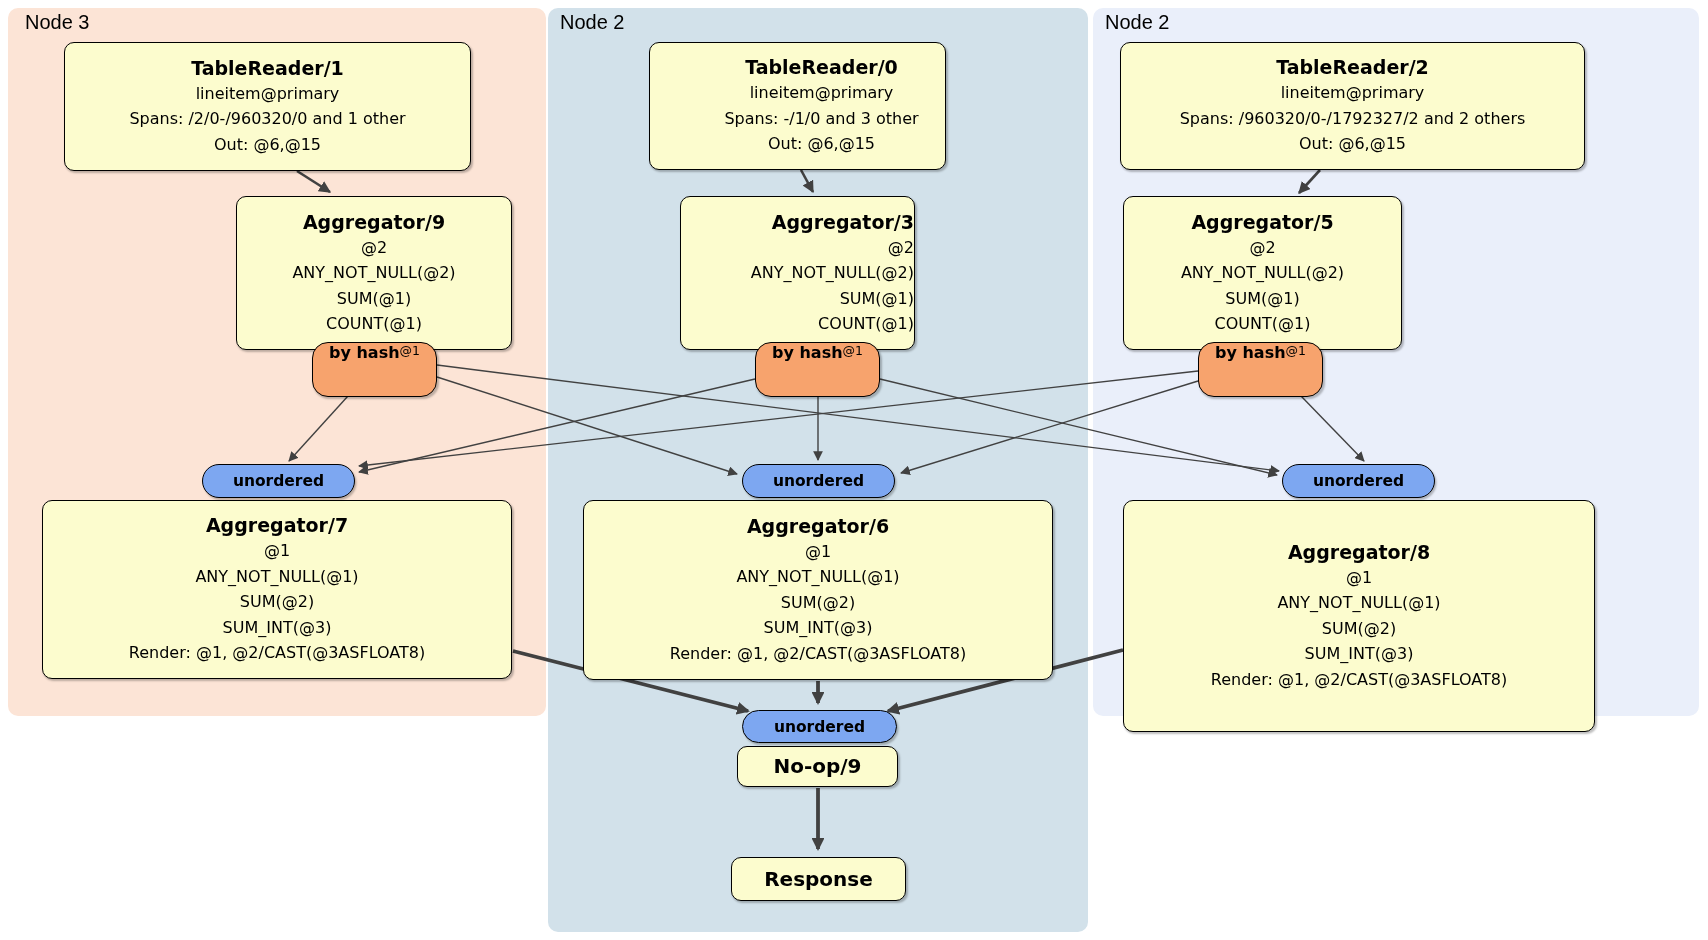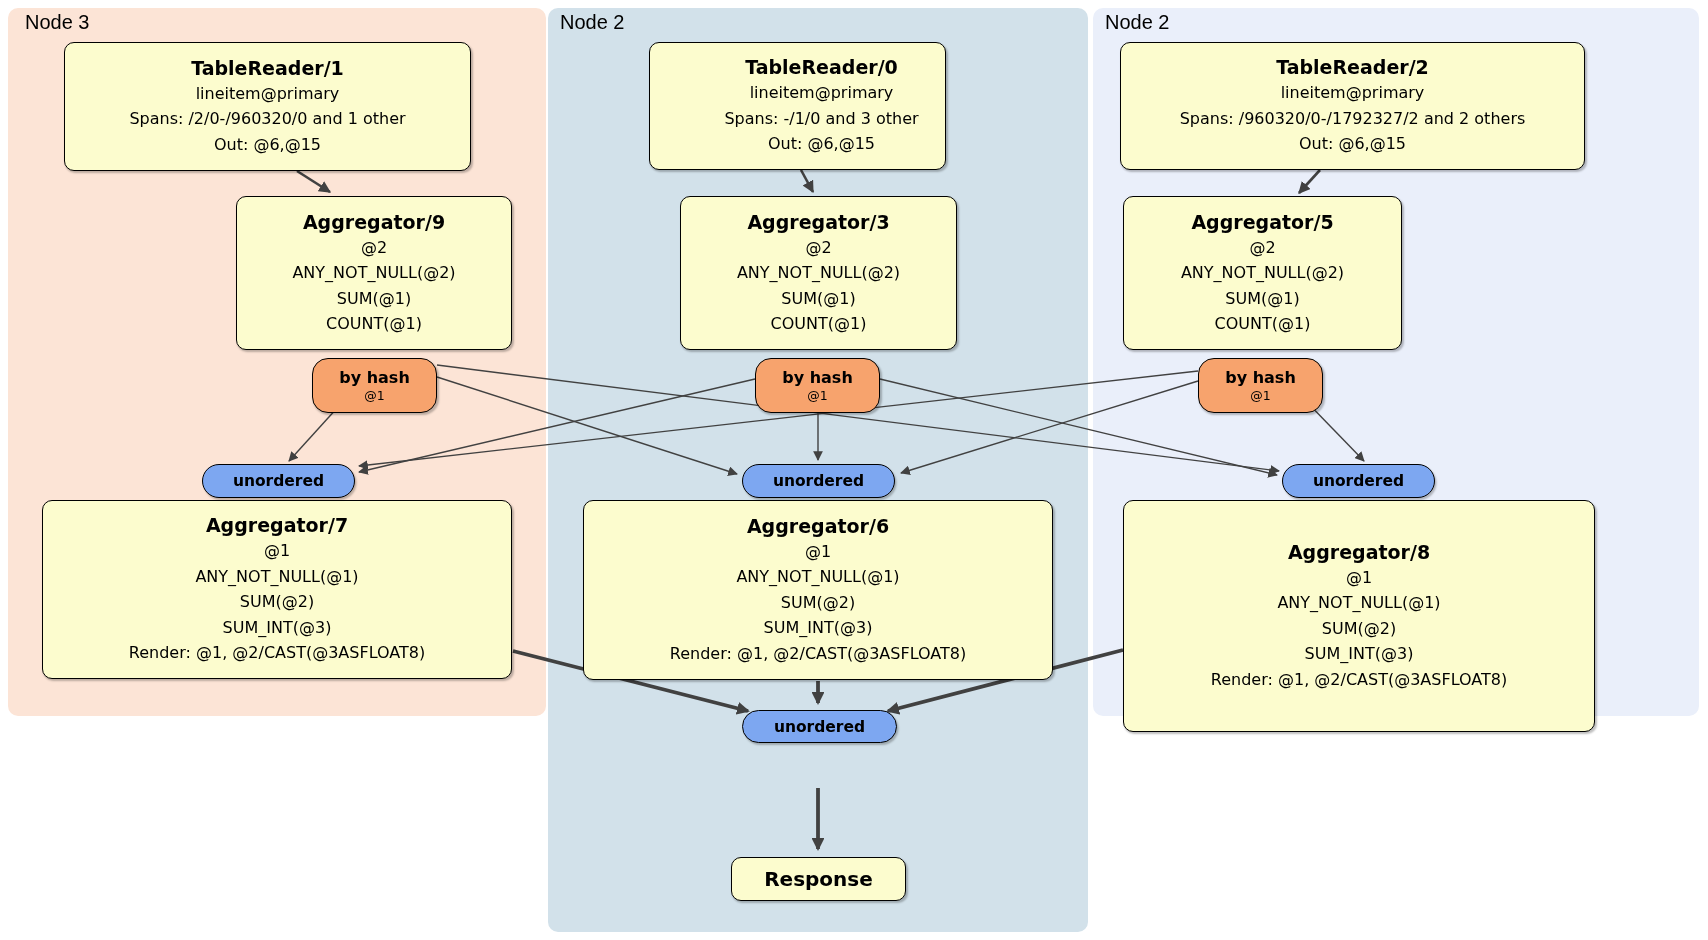--- a/index.html
+++ b/index.html
@@ -18,34 +18,34 @@
   marker path{fill:var(--edge);}
   .box{position:absolute;z-index:2;background:var(--box-bg);border:1.4px solid #000;
        border-radius:10px;box-sizing:border-box;text-align:center;
        display:flex;flex-direction:column;justify-content:center;
        box-shadow:1.5px 2px 2px rgba(0,0,0,0.25);}
   .box .title{font-weight:bold;font-size:19px;line-height:25px;white-space:nowrap;}
   .box .line{font-size:16px;line-height:25.5px;white-space:nowrap;}
   .box.small .title{font-size:20px;}
   .router{position:absolute;z-index:3;background:var(--router-bg);border:1.6px solid #000;
           border-radius:16px;box-sizing:border-box;text-align:center;
-          display:flex;flex-direction:column;justify-content:center;
-          box-shadow:1.5px 2px 2px rgba(0,0,0,0.25);margin-top:16px;}
+          display:flex;flex-direction:row;justify-content:center;
+          box-shadow:1.5px 2px 2px rgba(0,0,0,0.25);}
   .router .rt{font-weight:bold;font-size:16px;line-height:20px;}
   .router .rs{font-size:12.5px;line-height:15px;}
   .sync{position:absolute;z-index:3;background:var(--sync-bg);border:1.6px solid #000;
         border-radius:17px;box-sizing:border-box;text-align:center;
         display:flex;flex-direction:column;justify-content:center;
         font-weight:bold;font-size:15.5px;box-shadow:1.5px 2px 2px rgba(0,0,0,0.25);}
   
   #tr1{left:64px;top:42px;width:407px;height:129px;}
   #tr0{left:649px;top:42px;width:297px;height:128px;padding-left:48px;}
   #tr2{left:1120px;top:42px;width:465px;height:128px;}
   #agg4{left:236px;top:196px;width:276px;height:154px;}
-  #agg3{left:680px;top:196px;width:277px;height:154px;}
+  #agg3{left:680px;top:196px;width:235px;height:154px;align-items:flex-end;}
   #agg5{left:1123px;top:196px;width:279px;height:154px;}
   #r4{left:312px;top:342px;width:125px;height:55px;}
   #r3{left:755px;top:342px;width:125px;height:55px;}
   #r5{left:1198px;top:342px;width:125px;height:55px;}
   #s7{left:202px;top:464px;width:153px;height:34px;}
   #s6{left:742px;top:464px;width:153px;height:34px;}
   #s8{left:1282px;top:464px;width:153px;height:34px;}
   #agg7{left:42px;top:500px;width:470px;height:179px;}
   #agg6{left:583px;top:500px;width:470px;height:180px;}
   #agg8{left:1123px;top:500px;width:472px;height:232px;}
@@ -185,18 +185,21 @@
     <div class="title">Aggregator/8</div>
     <div class="line">@1</div>
     <div class="line">ANY_NOT_NULL(@1)</div>
     <div class="line">SUM(@2)</div>
     <div class="line">SUM_INT(@3)</div>
     <div class="line">Render: @1, @2/CAST(@3ASFLOAT8)</div>
   </div>
 
   <div class="sync" id="s9">unordered</div>
 
+  <div class="box small" id="noop">
+    <div class="title">No-op/9</div>
+  </div>
 
   <div class="box small" id="resp">
     <div class="title">Response</div>
   </div>
 
 </div>
 
 </body></html>

